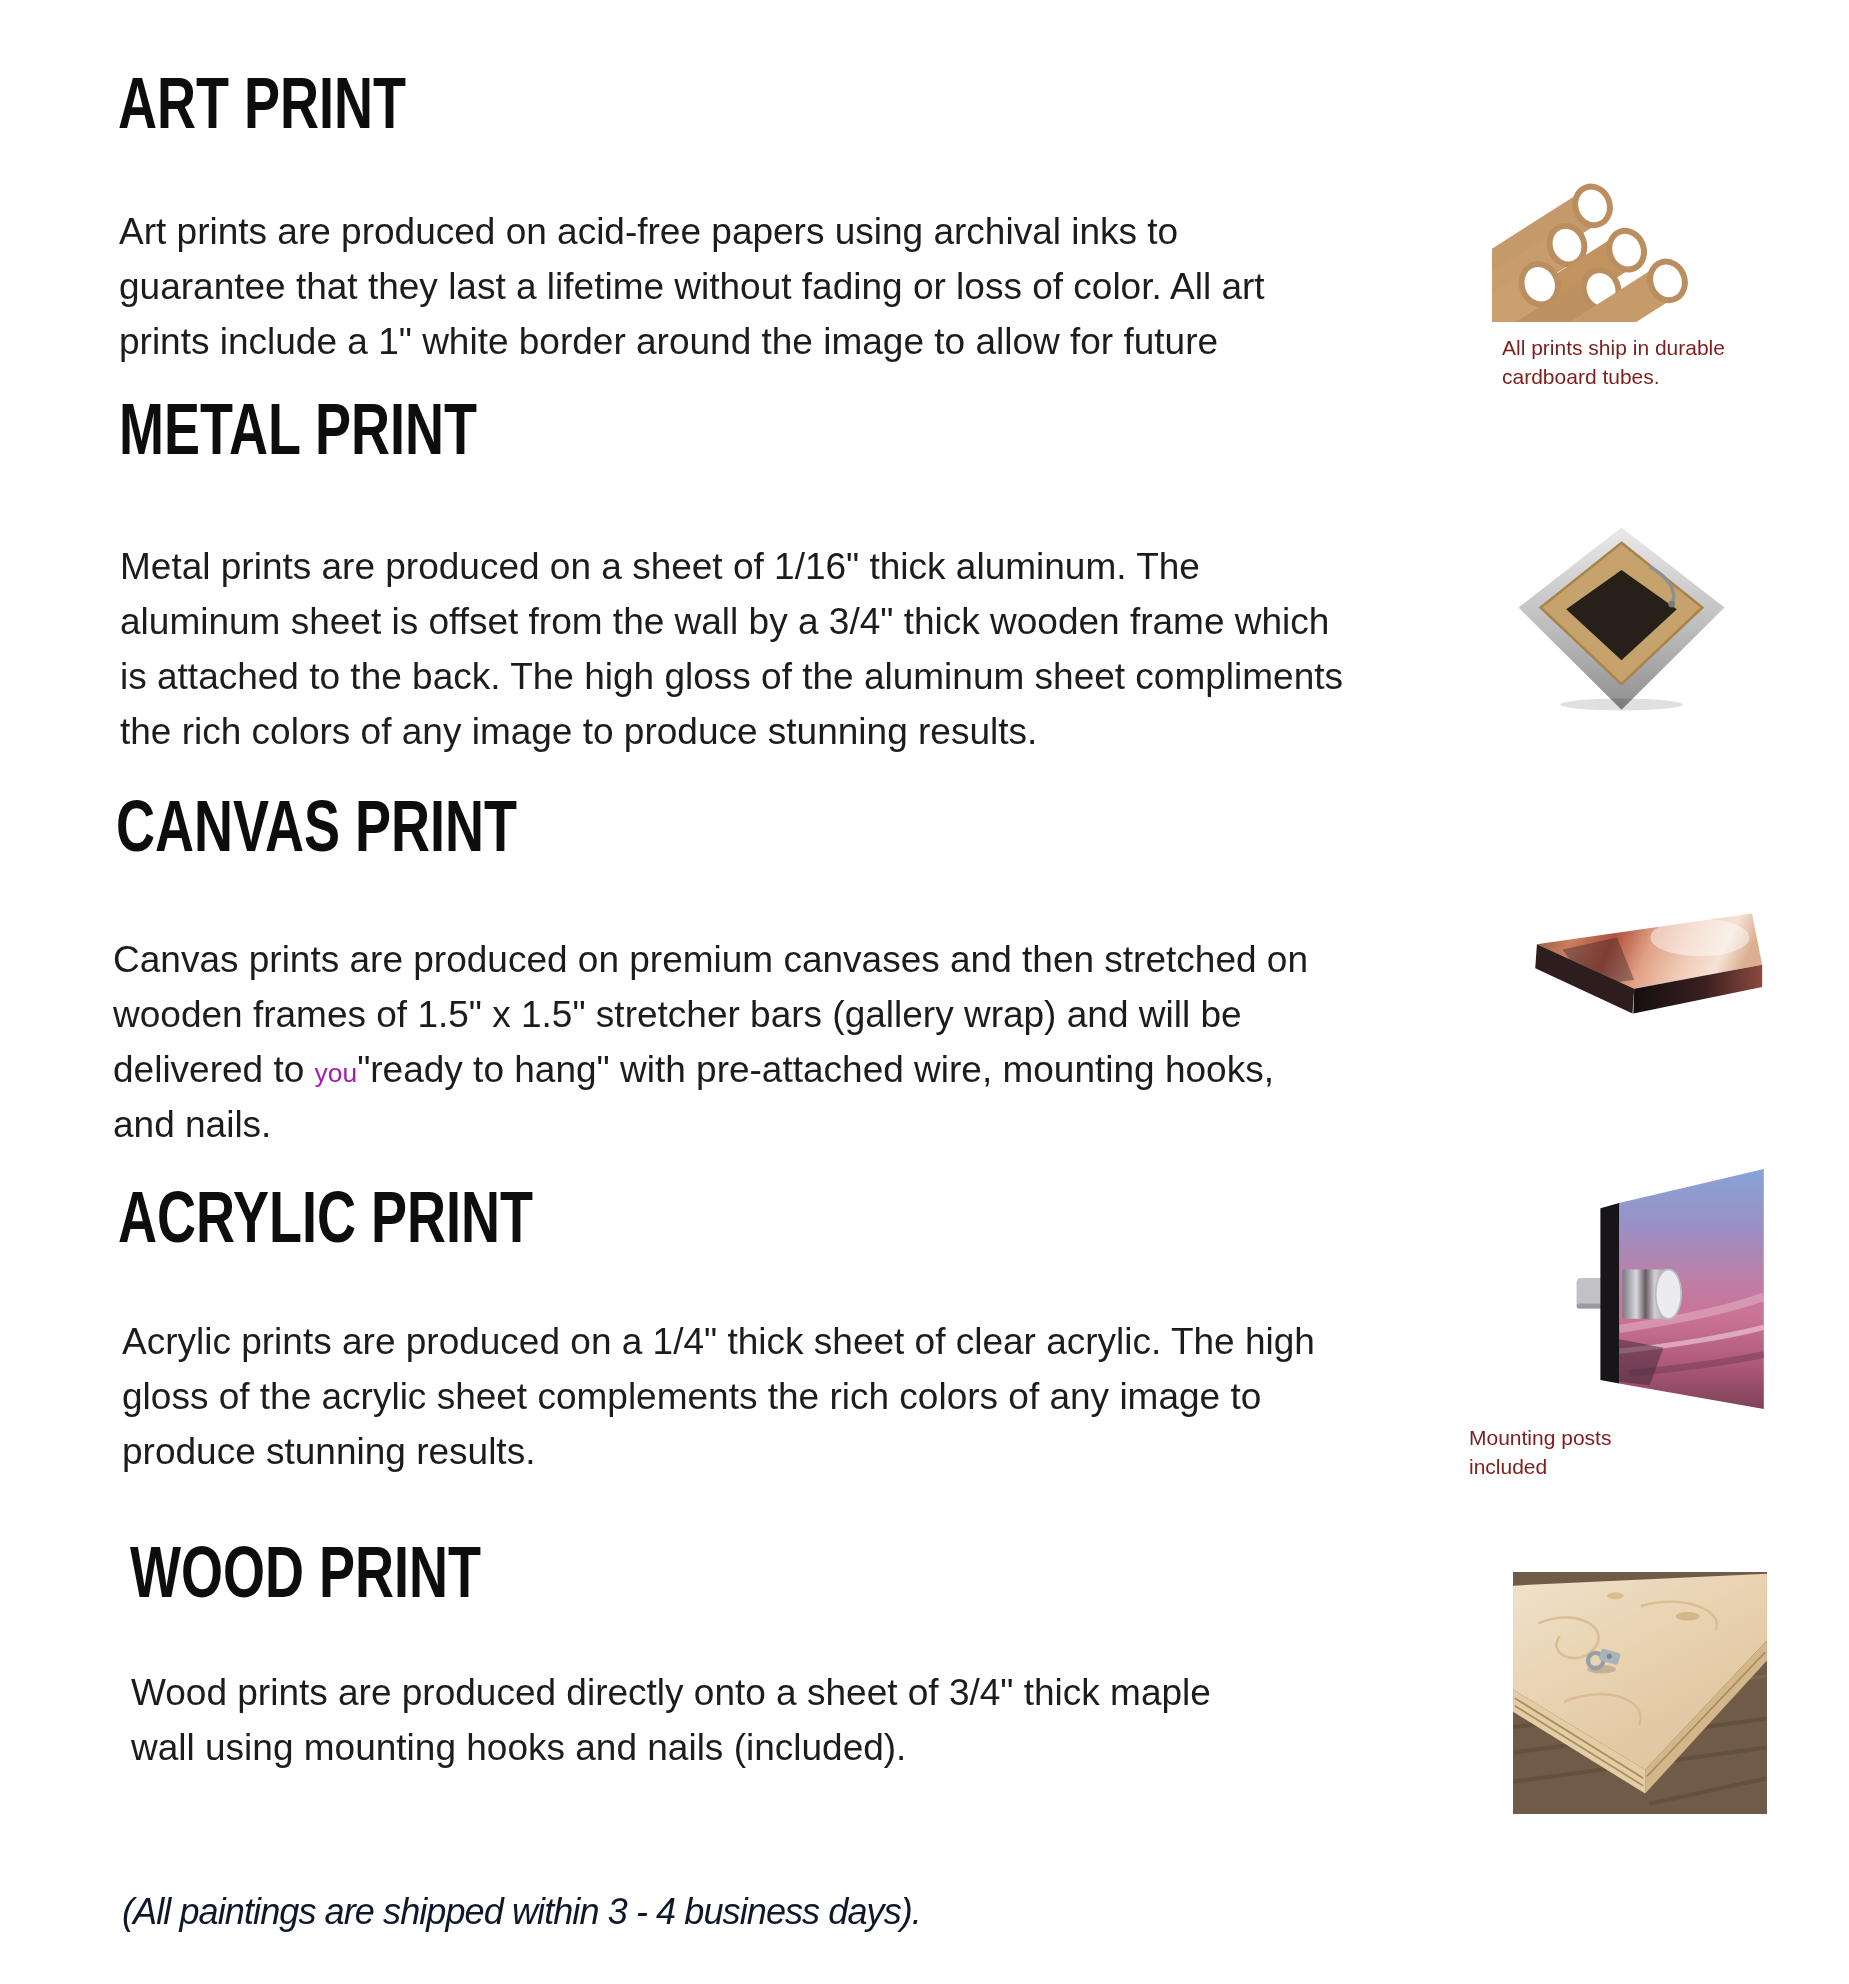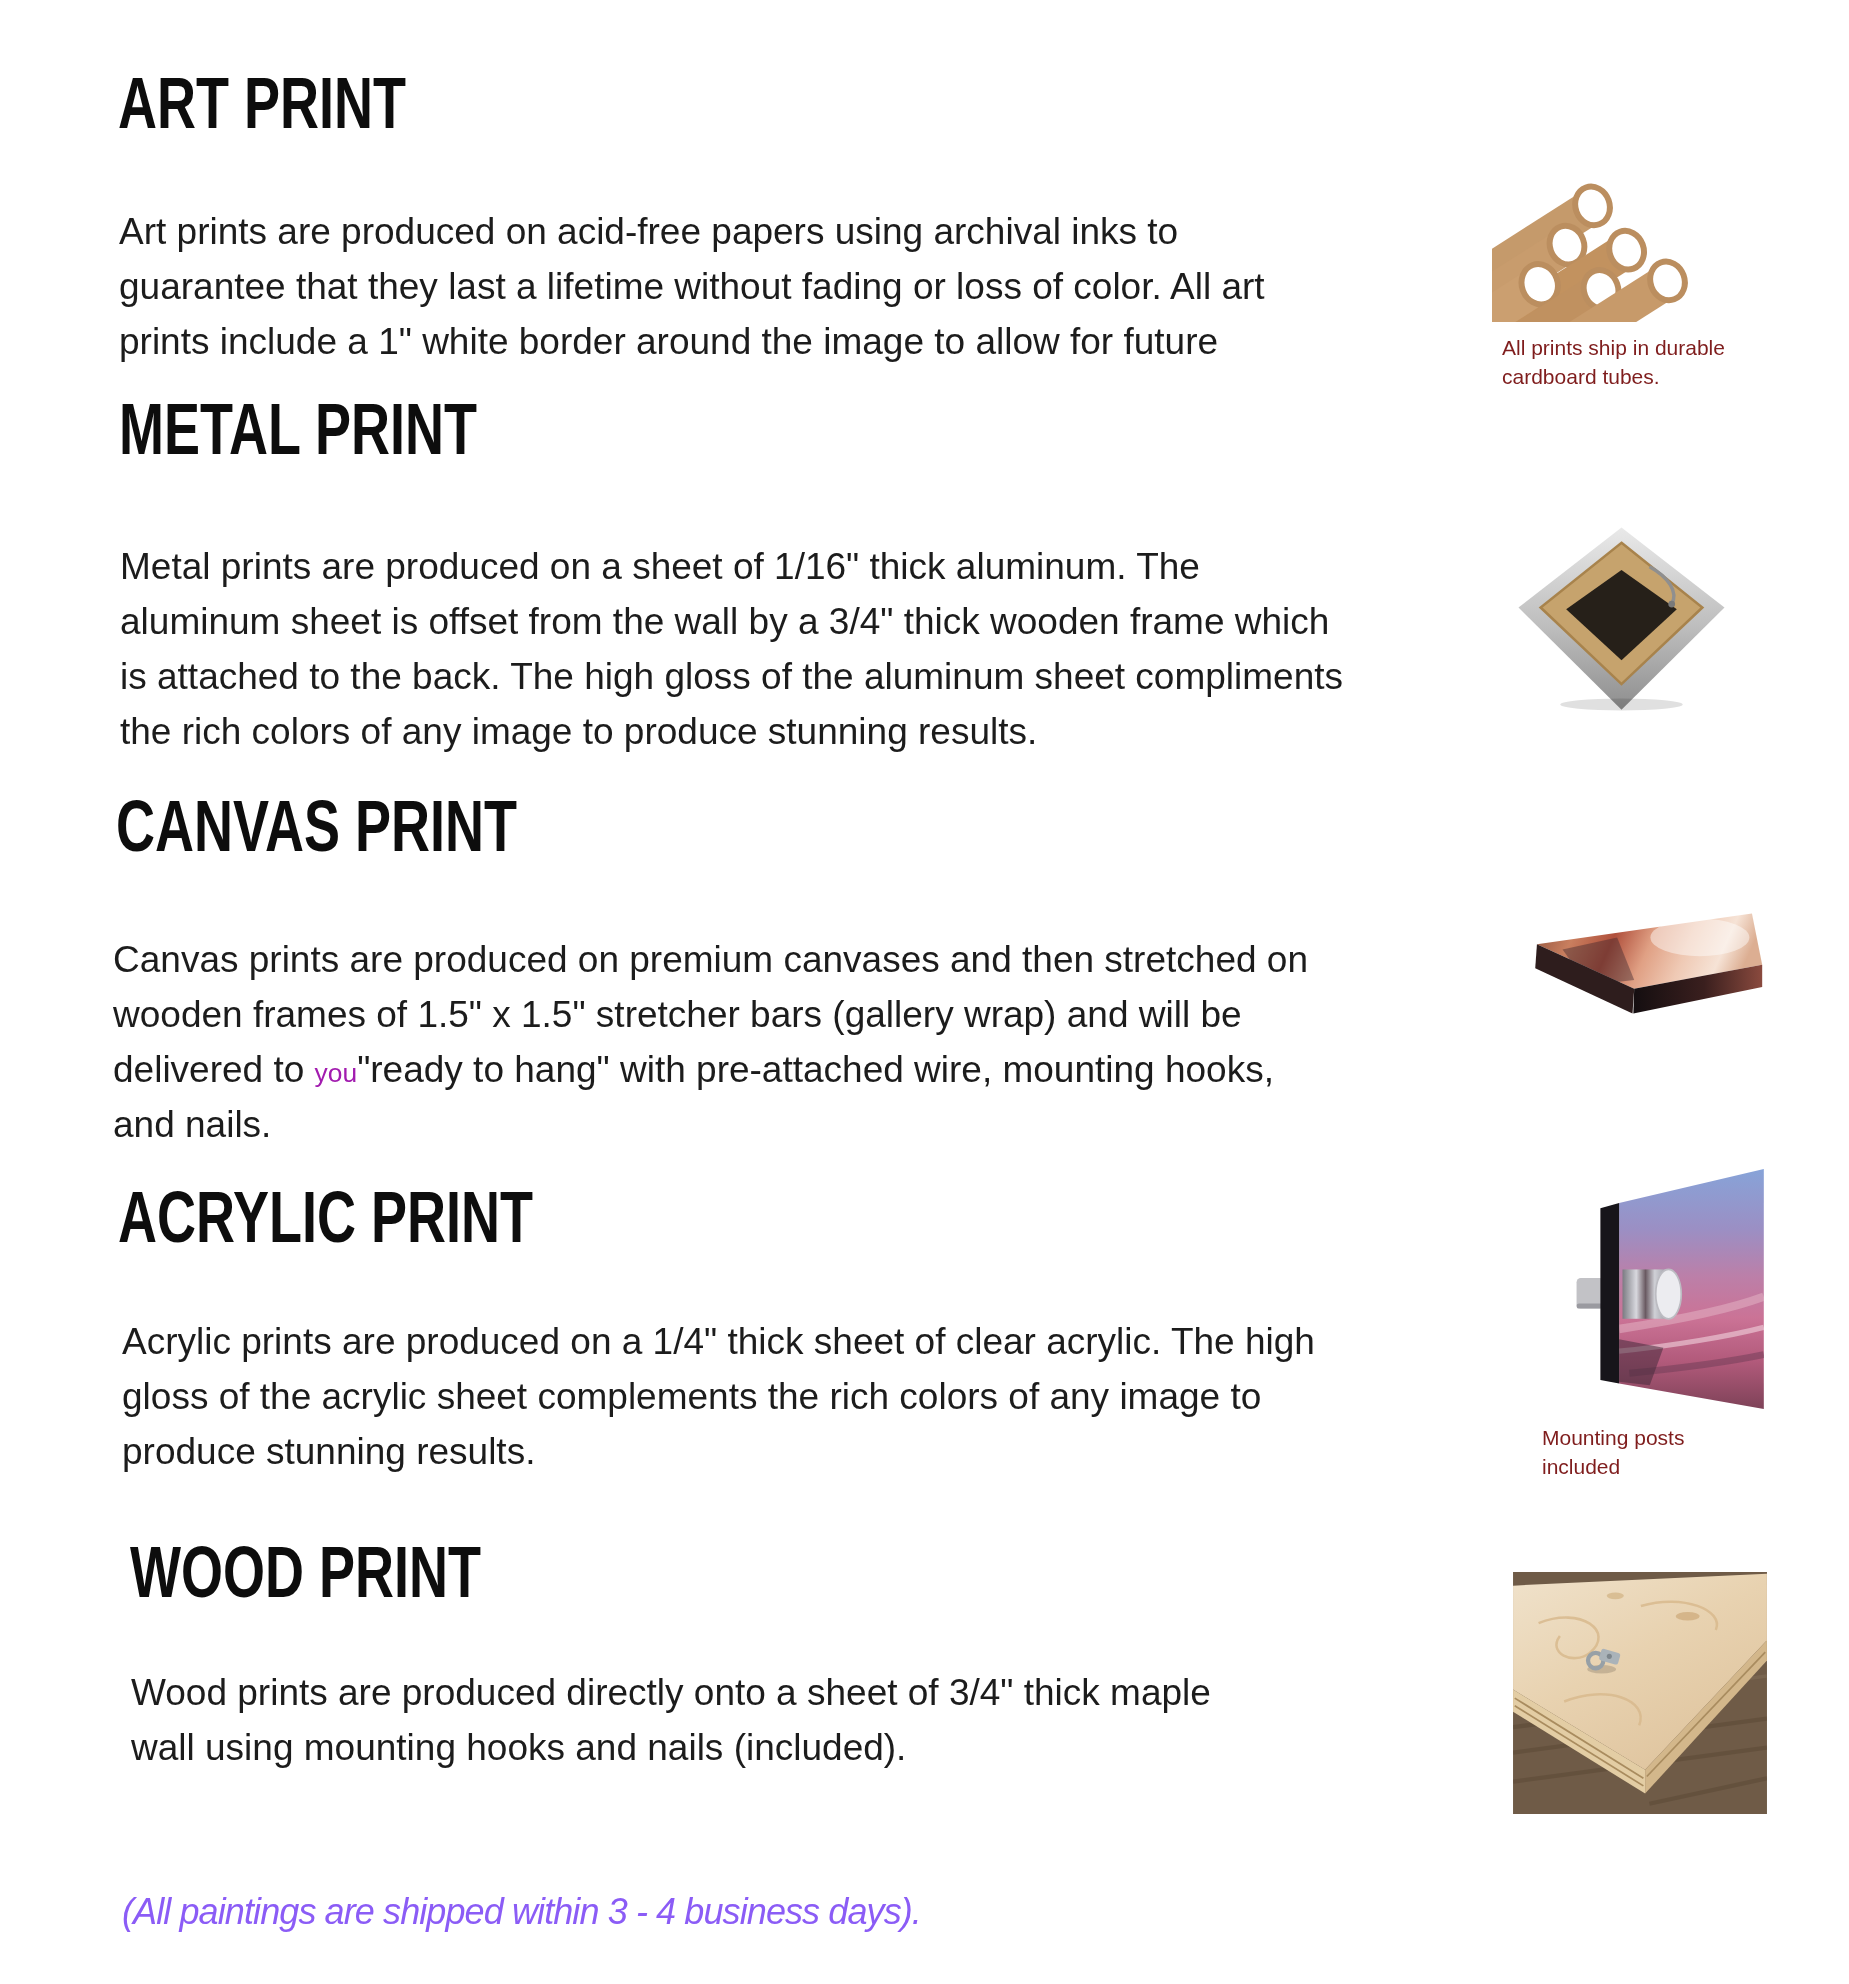--- a/index.html
+++ b/index.html
@@ -44,21 +44,21 @@
     color:#7f1d1d;
     white-space:nowrap;
   }
   .foot{
     position:absolute;
     font-size:36px;
     line-height:51px;
     font-style:italic;
     letter-spacing:-0.9px;
     white-space:nowrap;
-    color:#8b5cf6;
+    color:#0f172a;
   }
 </style>
 </head>
 <body>
 
 <div class="page">
 
   <h2 class="hd" style="left:118px;top:67px">ART PRINT</h2>
   <div class="para" style="left:119px;top:175px">
     <div class="ln">Art prints are produced on acid-free papers using archival inks to</div>
@@ -188,21 +188,21 @@
       <polygon points="108,40 278,0 278,282 108,252" fill="url(#aSky)"></polygon>
       <path d="M108,188 C160,180 230,168 278,150" stroke="#e6b7c8" stroke-width="10" opacity="0.5" fill="none"></path>
       <path d="M108,214 C170,208 240,196 278,186" stroke="#f2d3de" stroke-width="6" opacity="0.6" fill="none"></path>
       <path d="M120,240 C180,234 240,226 278,218" stroke="#6d3c55" stroke-width="8" opacity="0.5" fill="none"></path>
       <polygon points="108,200 160,210 144,254 108,250" fill="#472b3c" opacity="0.55"></polygon>
       <polygon points="86,46 108,40 108,252 86,248" fill="#17151a"></polygon>
       <rect x="112" y="118" width="54" height="58" fill="url(#aPost)"></rect>
       <ellipse cx="166" cy="147" rx="15" ry="29" fill="#ececf0" stroke="#bcbcc2" stroke-width="2"></ellipse>
     </svg>
   </div>
-  <div class="cap" style="left:1542px;top:1423px">
+  <div class="cap" style="left:1469px;top:1423px">
     <div>Mounting posts</div>
     <div>included</div>
   </div>
 
   <h2 class="hd" style="left:130px;top:1536px">WOOD PRINT</h2>
   <div class="para" style="left:131px;top:1636px">
     <div class="ln">Wood prints are produced directly onto a sheet of 3/4" thick maple</div>
     <div class="ln">wall using mounting hooks and nails (included).</div>
   </div>
 

